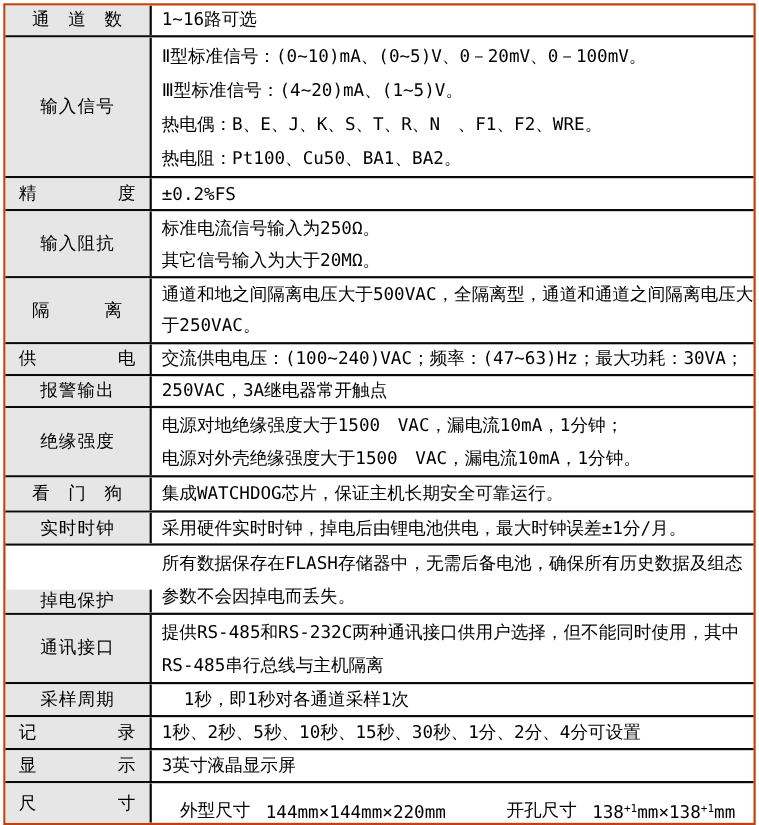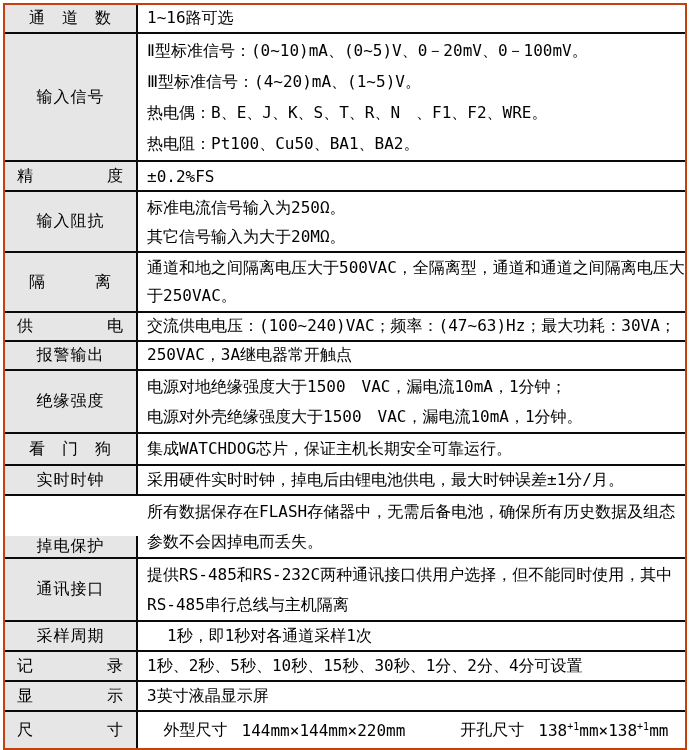--- a/index.html
+++ b/index.html
@@ -68,21 +68,21 @@
   .r8  { height: 63px; }  .r8 .vline { line-height: 30px; }
   .r9  { height: 32px; }
   .r10 { height: 30px; }
   .r11 { height: 63px; align-items: flex-end; } .r11 .vline { line-height: 30px; }
   .r12 { height: 63px; } .r12 .vline { line-height: 30px; }
   .r13 { height: 30px; gap: 20px; }
   .r14 { height: 30px; }
   .r15 { height: 30px; }
   .r16 { height: 36px; }
   
-  .dims { flex-direction: row; align-items: center; }
+  .dims { flex-direction: row; align-items: flex-end; }
   .dims .dim-label { font-family: "Liberation Sans", sans-serif; }
   .dims .dim-value { margin-left: 14px; }
   .dims .hole-group { margin-left: 55px; }
   .sup {
     font-size: 10px;
     position: relative;
     top: -6px;
   }
 </style>
 </head>

